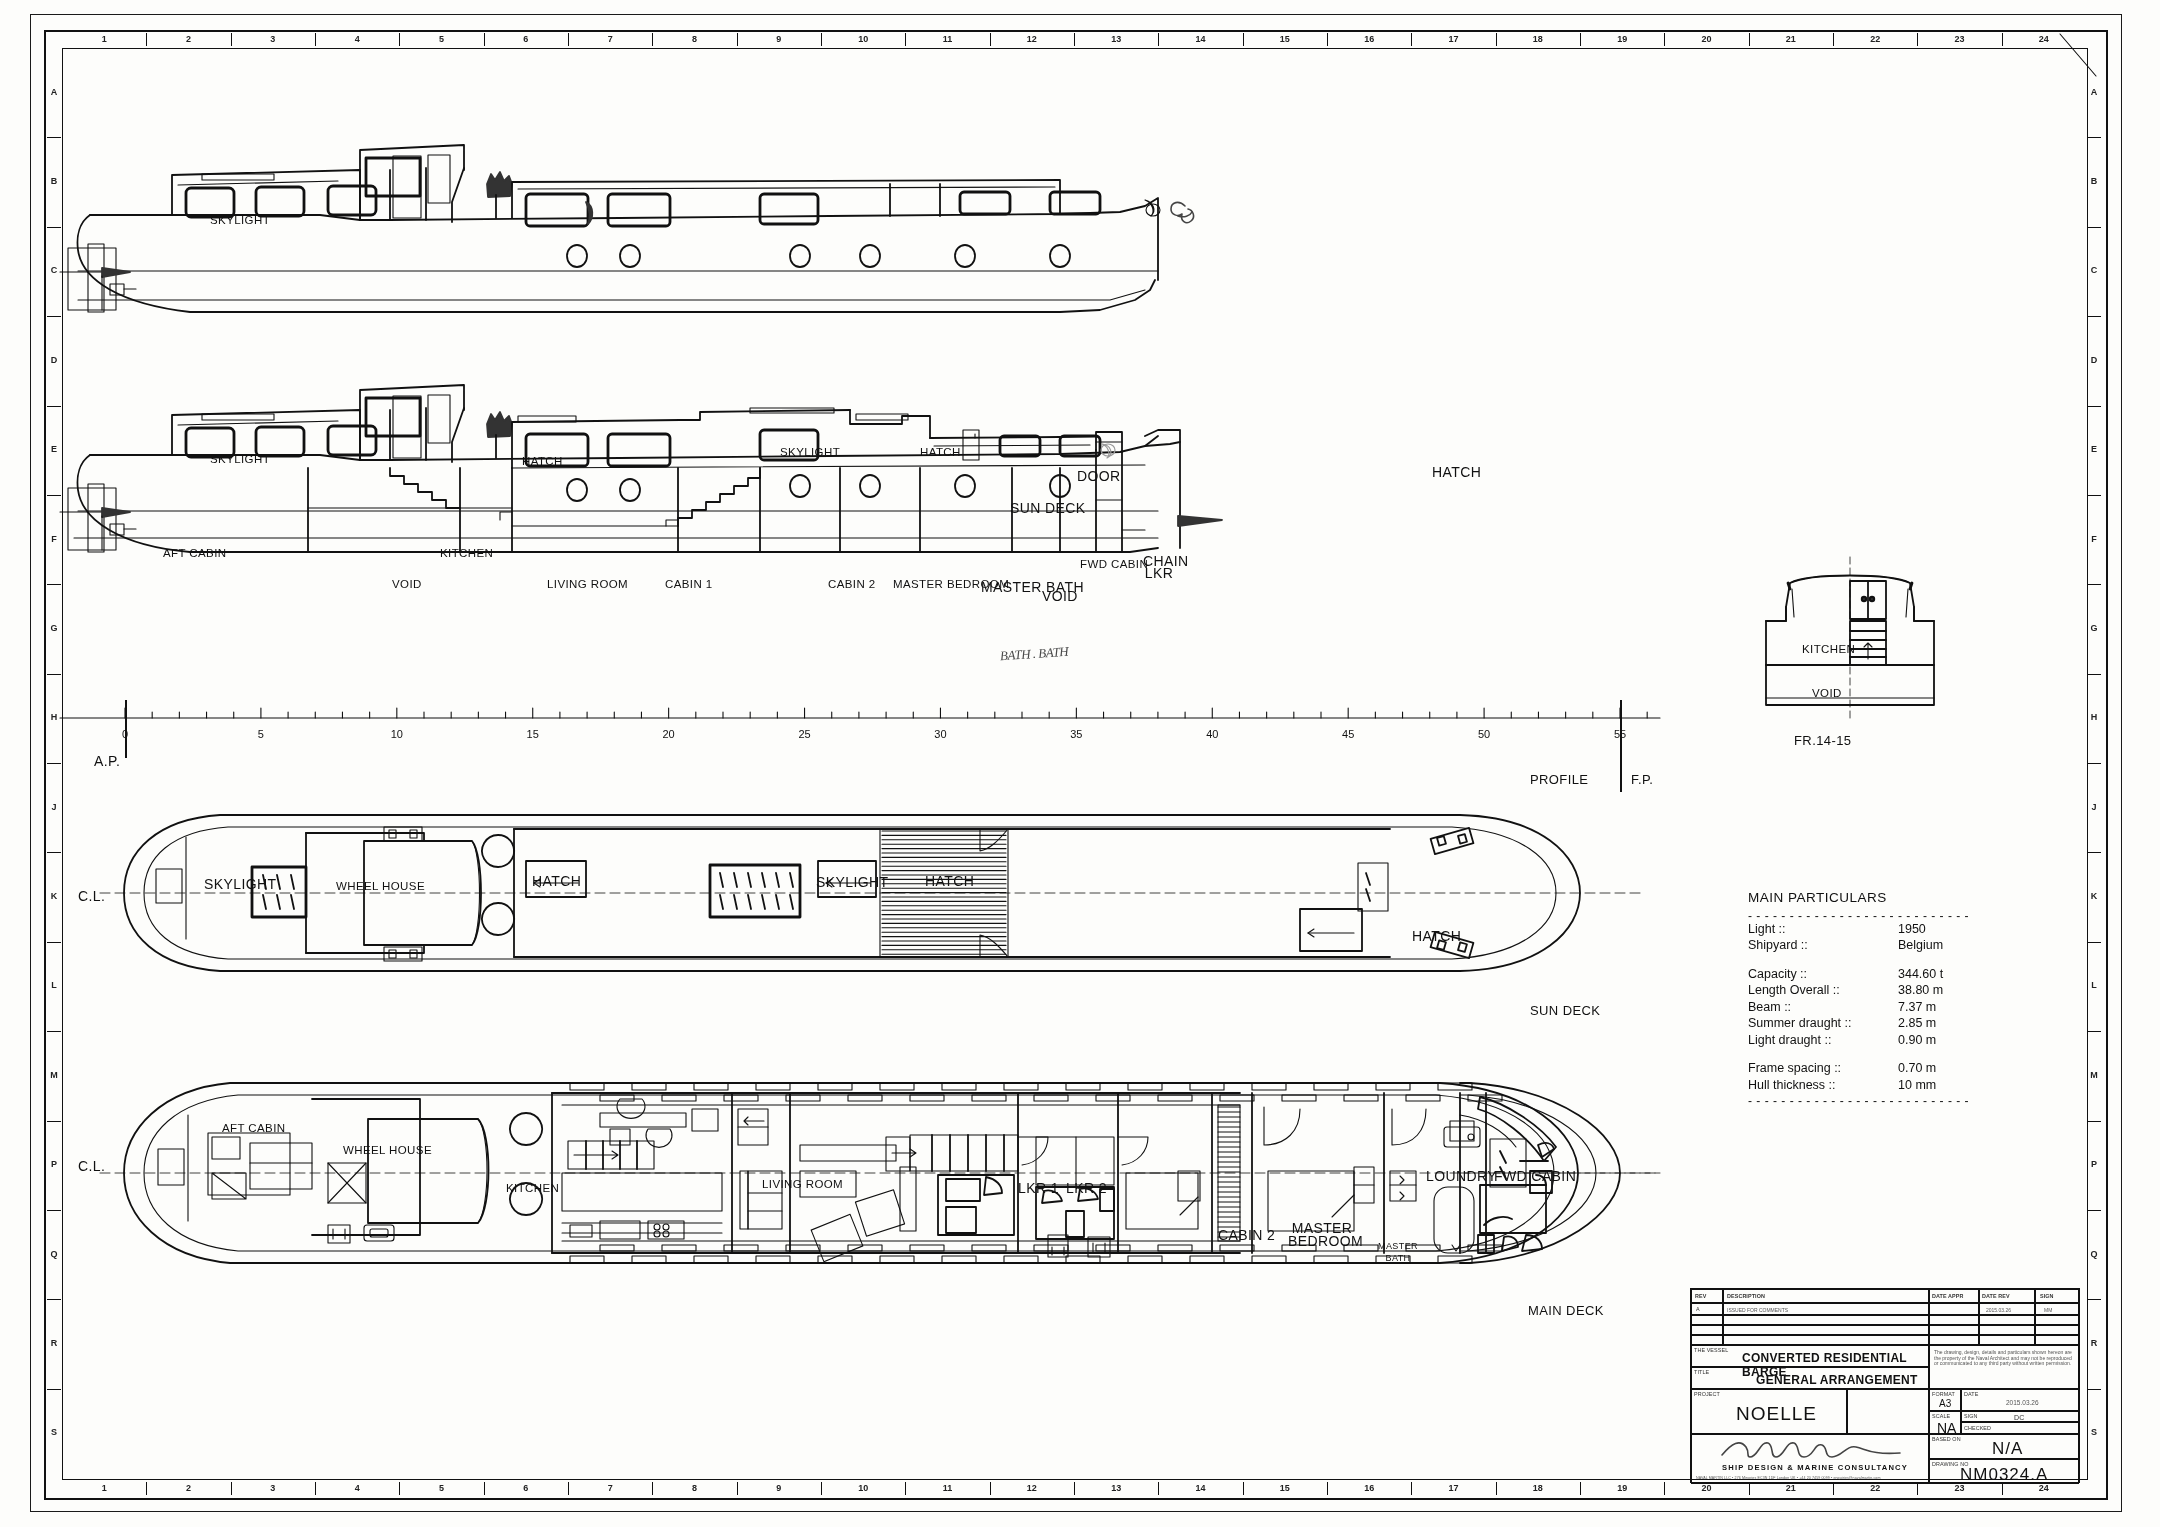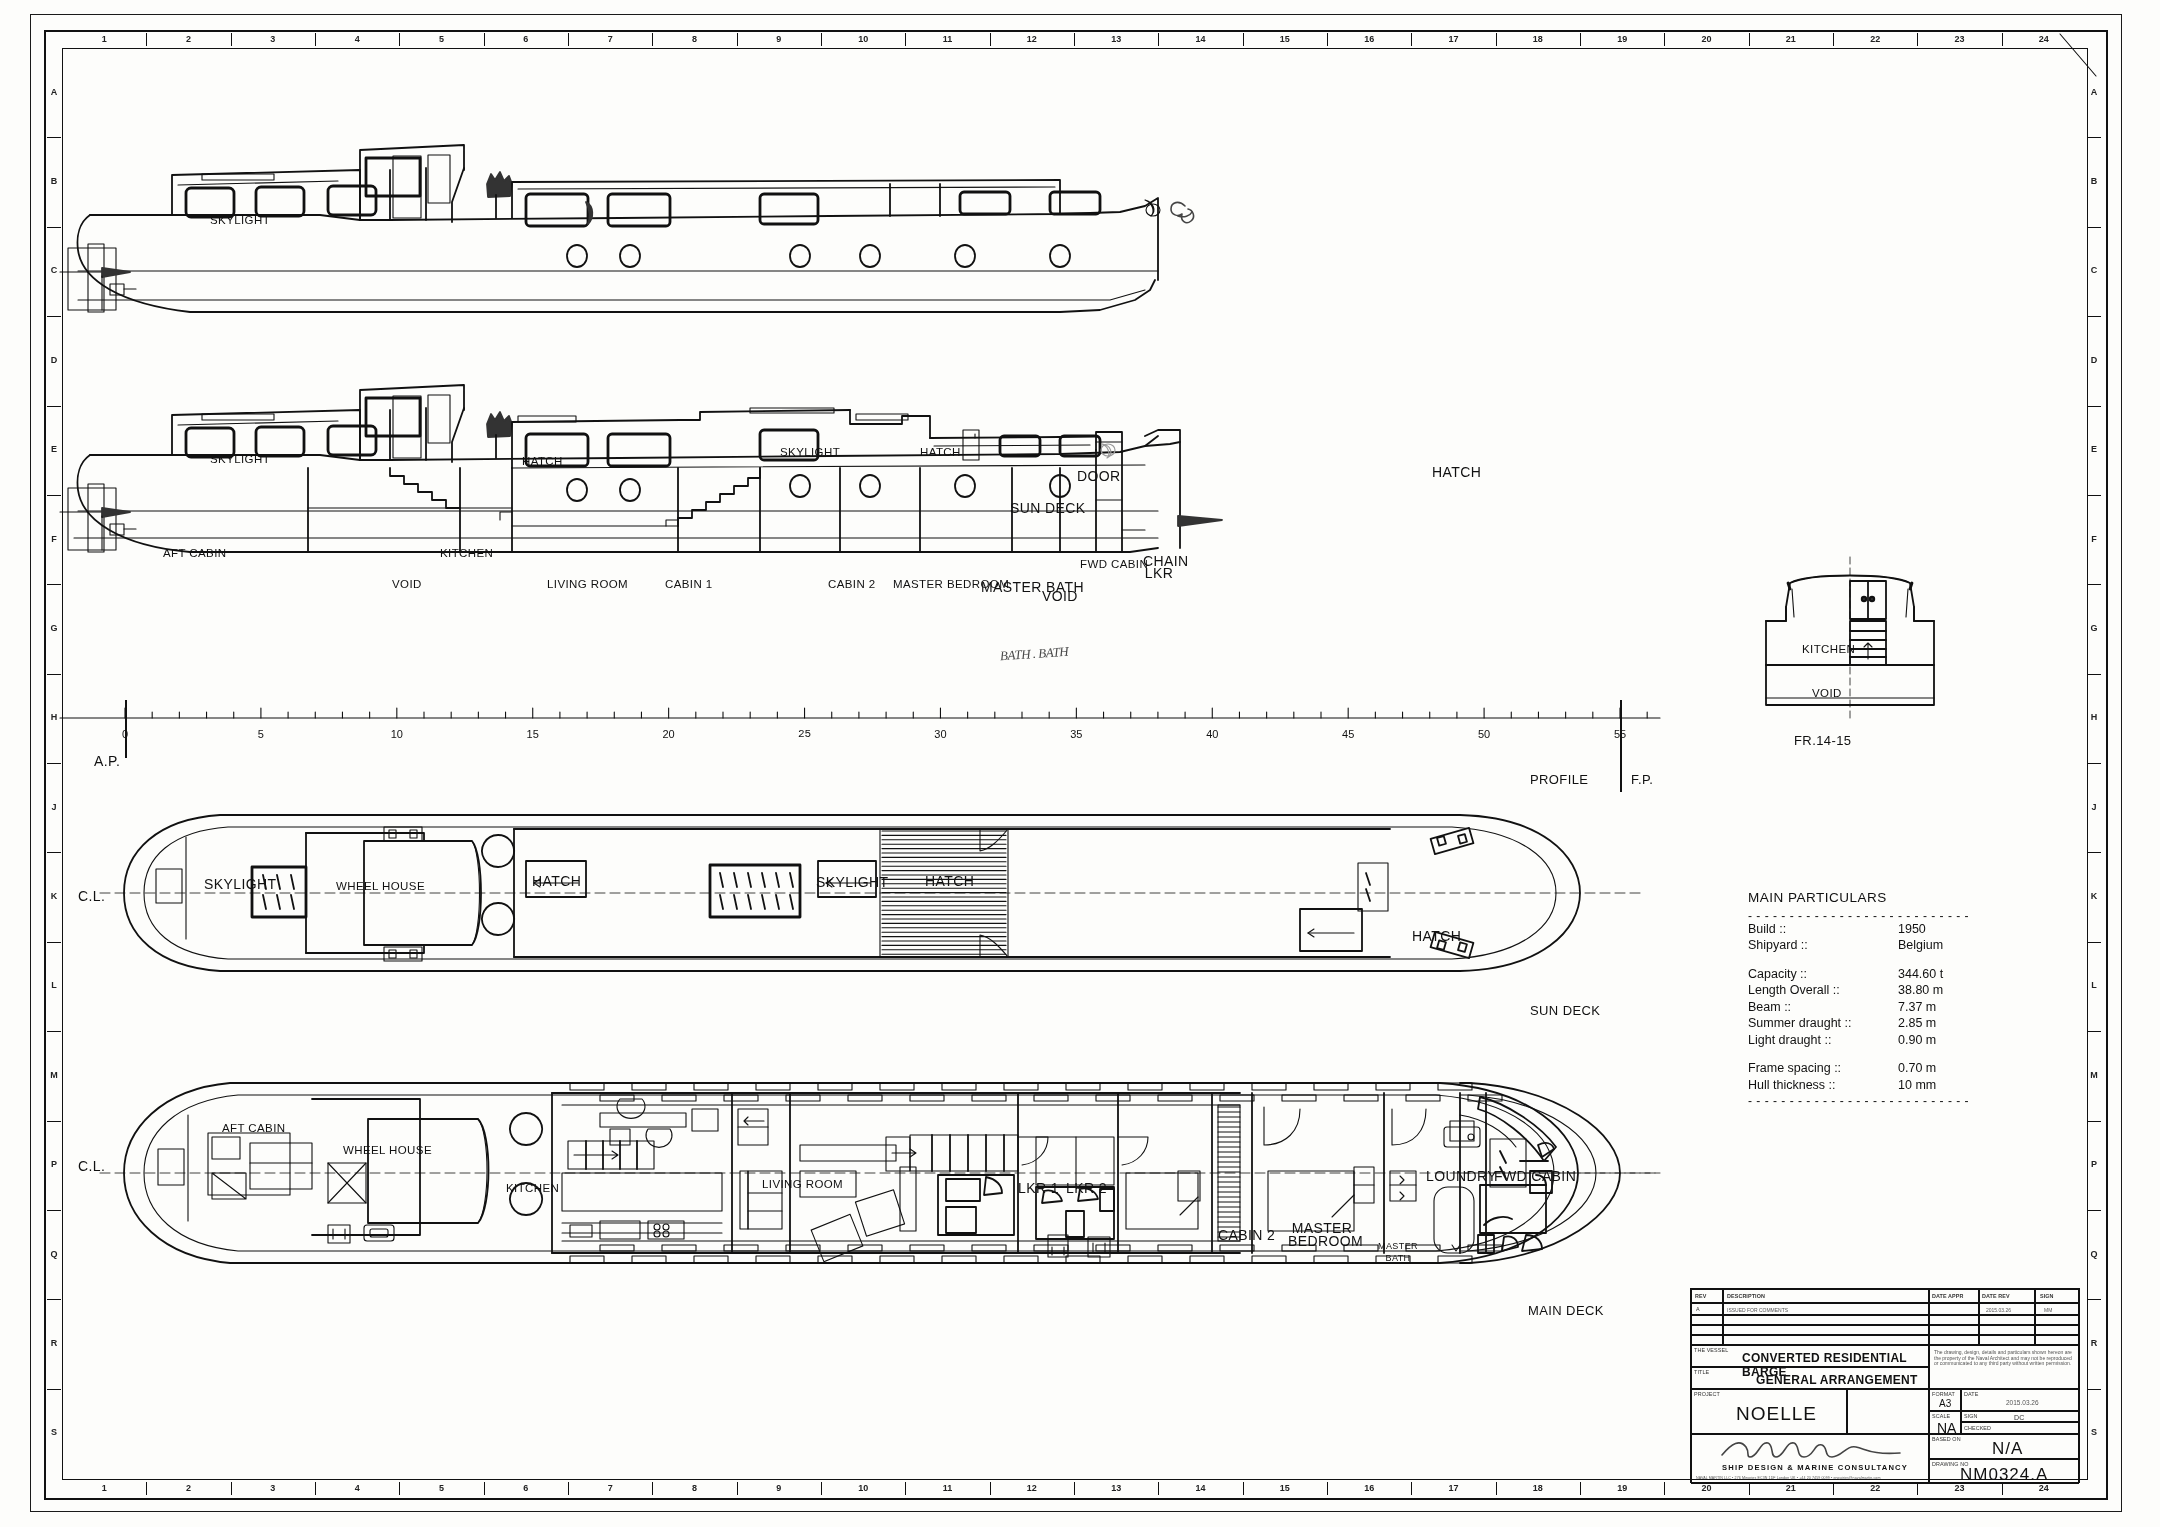--- a/index.html
+++ b/index.html
@@ -335,21 +335,21 @@
           <line x1="1560" x2="1560" y1="8" y2="18" class="thin"></line>
           <line x1="1587.1818181818182" x2="1587.1818181818182" y1="12" y2="18" class="thin"></line>
         </g>
     </svg>
     <div id="ruler-labels">
         <div class="ruler-num" style="left: 110px; top: 728px;">0</div>
         <div class="ruler-num" style="left: 245.909px; top: 728px;">5</div>
         <div class="ruler-num" style="left: 381.818px; top: 728px;">10</div>
         <div class="ruler-num" style="left: 517.727px; top: 728px;">15</div>
         <div class="ruler-num" style="left: 653.636px; top: 728px;">20</div>
-        <div class="ruler-num" style="left: 789.545px; top: 728px; font-family: Liberation Mono, monospace;">25</div>
+        <div class="ruler-num" style="left: 789.545px; top: 728px;">25</div>
         <div class="ruler-num" style="left: 925.455px; top: 728px;">30</div>
         <div class="ruler-num" style="left: 1061.36px; top: 728px;">35</div>
         <div class="ruler-num" style="left: 1197.27px; top: 728px;">40</div>
         <div class="ruler-num" style="left: 1333.18px; top: 728px;">45</div>
         <div class="ruler-num" style="left: 1469.09px; top: 728px;">50</div>
         <div class="ruler-num" style="left: 1605px; top: 728px;">55</div>
       </div>
     <div class="lbl lbl-sm" style="left:94px;top:753px;">A.P.</div>
     <div class="lbl lbl-lg" style="left:1530px;top:772px;">PROFILE</div>
     <div class="lbl lbl-lg" style="left:1631px;top:772px;">F.P.</div>
@@ -806,21 +806,21 @@
     <div class="lbl lbl-sm" style="left:1426px;top:1168px;">LOUNDRY</div>
     <div class="lbl lbl-sm" style="left:1494px;top:1168px;">FWD CABIN</div>
     <div class="lbl lbl-lg" style="left:1528px;top:1303px;">MAIN DECK</div>
   </div>
 
   <div id="particulars">
     <div class="mp-title">MAIN PARTICULARS</div>
     <div class="dashes">- - - - - - - - - - - - - - - - - - - - - - - - - - -</div>
     <div id="mp-g1">
         <div class="mp-row">
-          <div class="mp-k">Build ::</div>
+          <div class="mp-k">Light ::</div>
           <div class="mp-v">1950</div>
         </div>
         <div class="mp-row">
           <div class="mp-k">Shipyard ::</div>
           <div class="mp-v">Belgium</div>
         </div>
       </div>
     <div class="mp-gap"></div>
     <div id="mp-g2">
         <div class="mp-row">

